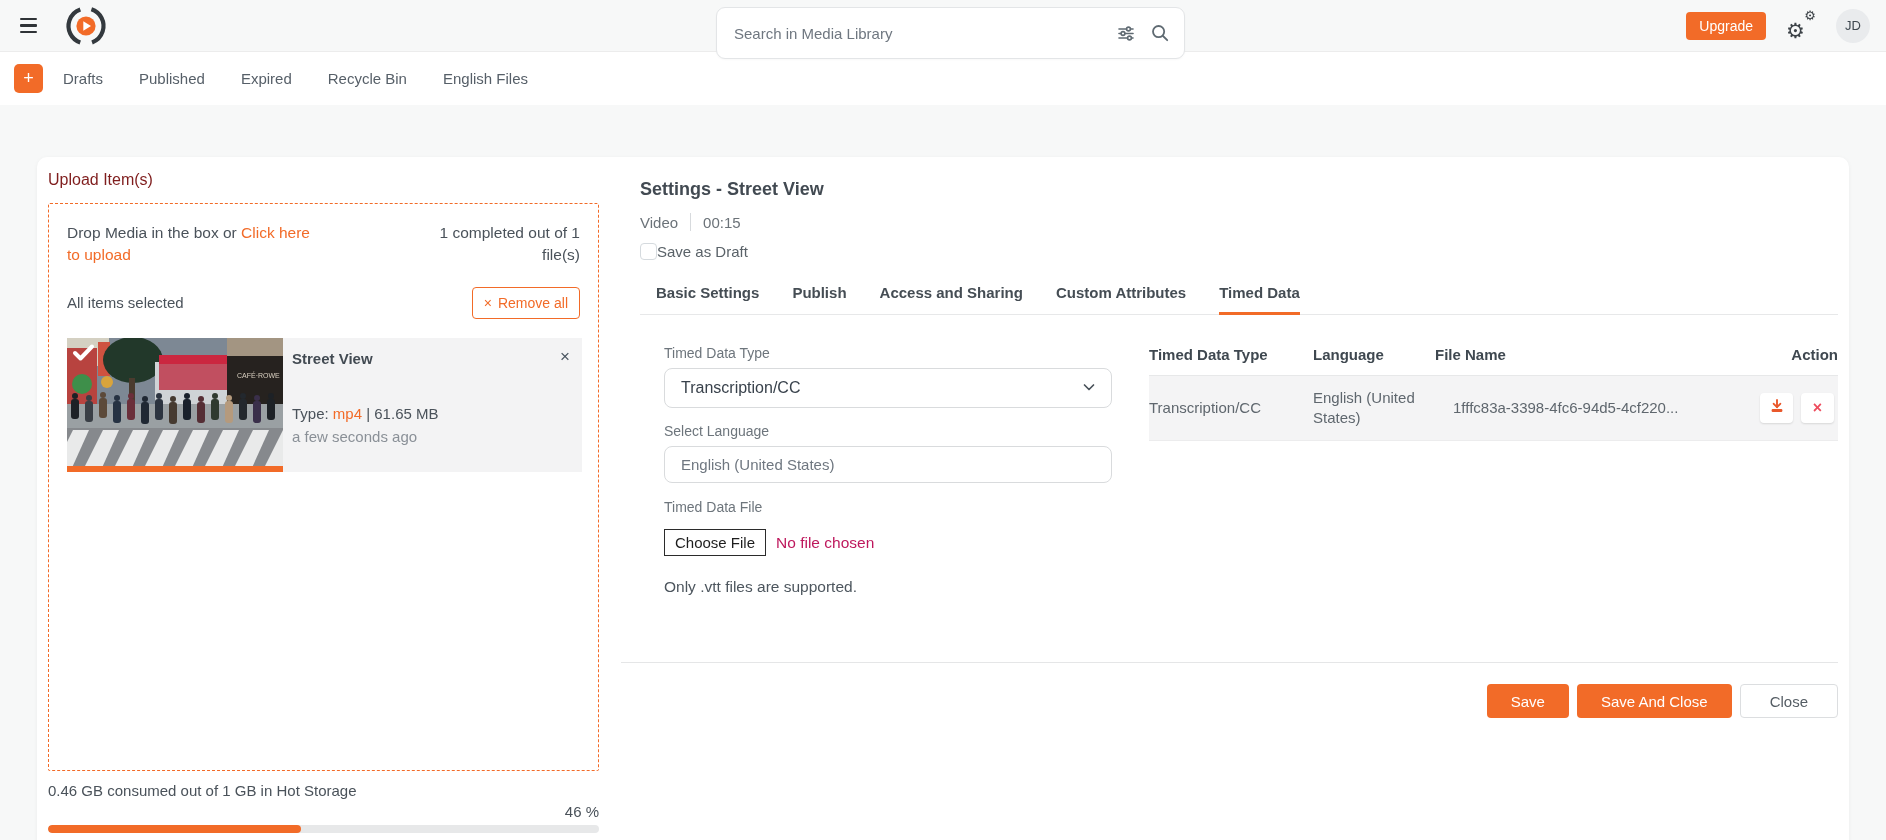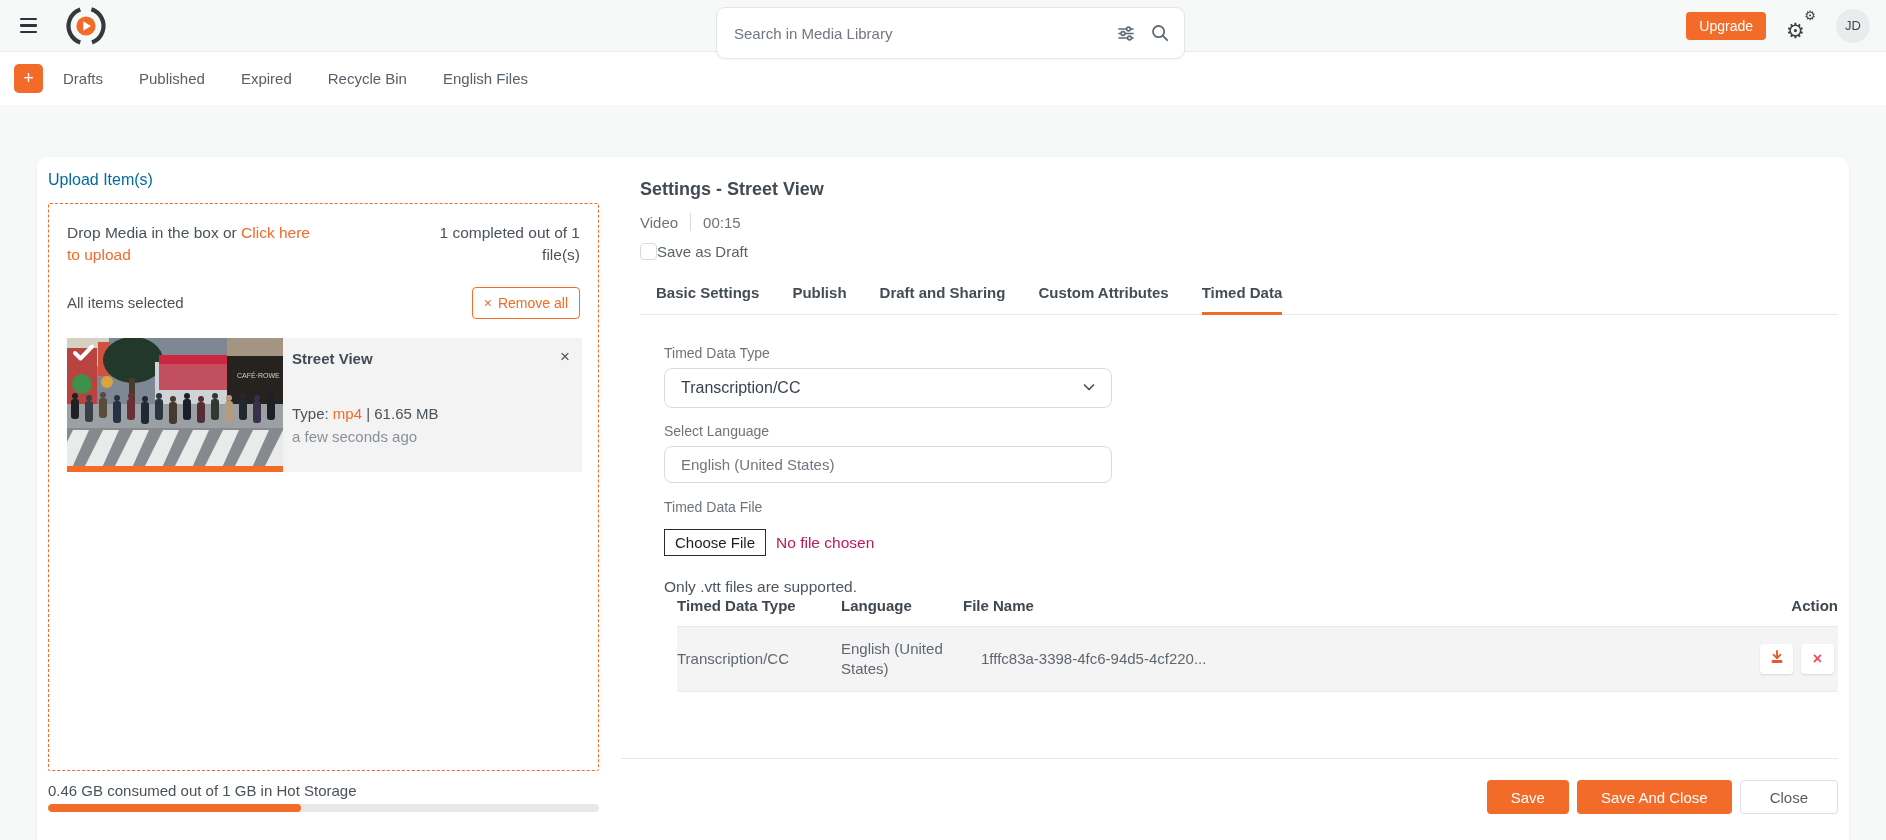--- a/index.html
+++ b/index.html
@@ -54,21 +54,21 @@
   .navtab { font-size:15px; color:#565f68; cursor:pointer; }
   
   .card {
     position:absolute; left:37px; top:157px; width:1812px; height:723px;
     background:#fff; border-radius:10px 10px 0 0;
     box-shadow:0 1px 4px rgba(0,0,0,.05);
     display:flex;
   }
   
   .leftcol { width:584px; padding:14px 0 0 11px; flex:none; }
-  .upload-title { color:#0369a1; font-size:16px; margin-bottom:14px; }
+  .upload-title { color:#7f1d1d; font-size:16px; margin-bottom:14px; }
   .dropzone {
     width:551px; height:568px; border:1.5px dashed #f26b28; border-radius:2px;
     padding:18px; position:relative;
   }
   .drop-row { display:flex; justify-content:space-between; }
   .drop-text { width:250px; font-size:15.5px; color:#4a525a; line-height:1.45; }
   .drop-link { color:#f26b28; cursor:pointer; }
   .drop-count { width:150px; text-align:right; font-size:15.5px; color:#4a525a; line-height:1.45; }
   .select-row { display:flex; justify-content:space-between; align-items:center; margin-top:20px; }
   .all-selected { font-size:15px; color:#4a525a; }
@@ -95,21 +95,21 @@
   .rightcol { flex:1; padding:22px 11px 0 19px; }
   .settings-title { font-size:18px; font-weight:bold; color:#424a52; }
   .meta-row { display:flex; align-items:center; gap:12px; margin-top:13px; font-size:15px; color:#6b7278; }
   .meta-sep { width:1px; height:18px; background:#d7dadd; }
   .draft-row { display:flex; align-items:center; margin-top:12px;text-align:center; }
   .checkbox { width:17px; height:17px; border:1px solid #d5dade; border-radius:4px; background:#fff; cursor:pointer; }
   .draft-label { font-size:15px; color:#5a6268; }
   .tabsrow { display:flex; gap:33px; margin-top:24px; border-bottom:1px solid #e7e8e9; padding-left:16px; }
   .tab { font-size:15px; font-weight:bold; color:#454d54; padding-bottom:11px; cursor:pointer; border-bottom:3px solid transparent; margin-bottom:-1px; }
   .tab.active { border-bottom-color:#f26b28; }
-  .panel-body { display:flex; margin-top:30px;flex-direction:column; }
+  .panel-body { display:flex; margin-top:30px; }
   .form { width:472px; padding-left:24px; flex:none; }
   .flabel { font-size:14px; color:#6d757c; margin-bottom:7px; }
   .selectbox {
     width:448px; height:40px; border:1px solid #d9dbdd; border-radius:8px; background:#fff;
     display:flex; align-items:center; padding:0 14px 0 16px; cursor:pointer; margin-bottom:15px;
   }
   .selectbox .val { flex:1; font-size:16px; color:#39424c; }
   .inputbox {
     width:448px; height:37px; border:1px solid #d9dbdd; border-radius:8px; background:#fff;
     display:flex; align-items:center; padding:0 16px; margin-bottom:16px;
@@ -328,20 +328,21 @@
           <div class="file-type">
             <span>Type: </span><span class="mp4">mp4</span><span> | </span><span>61.65 MB</span>
           </div>
           <div class="file-ago">a few seconds ago</div>
         </div>
       </div>
     </div>
 
     <div class="storage">
       <div class="storage-text">0.46 GB consumed out of 1 GB in Hot Storage</div>
+      <div class="storage-pct">46 %</div>
       <div class="storage-bar">
         <div class="storage-fill" style="width: 46%;"></div>
       </div>
     </div>
   </div>
 
   <div class="rightcol">
     <div class="settings-title">Settings - Street View</div>
 
     <div class="meta-row">
@@ -351,21 +352,21 @@
     </div>
 
     <div class="draft-row">
       <span class="checkbox"></span>
       <span class="draft-label">Save as Draft</span>
     </div>
 
     <div class="tabsrow">
       <span class="tab">Basic Settings</span>
       <span class="tab">Publish</span>
-      <span class="tab">Draft and Sharing</span>
+      <span class="tab">Access and Sharing</span>
       <span class="tab">Custom Attributes</span>
       <span class="tab active">Timed Data</span>
     </div>
 
     <div class="panel-body">
       <div class="form">
         <div class="flabel">Timed Data Type</div>
         <div class="selectbox">
           <span class="val">Transcription/CC</span>
           <span>

